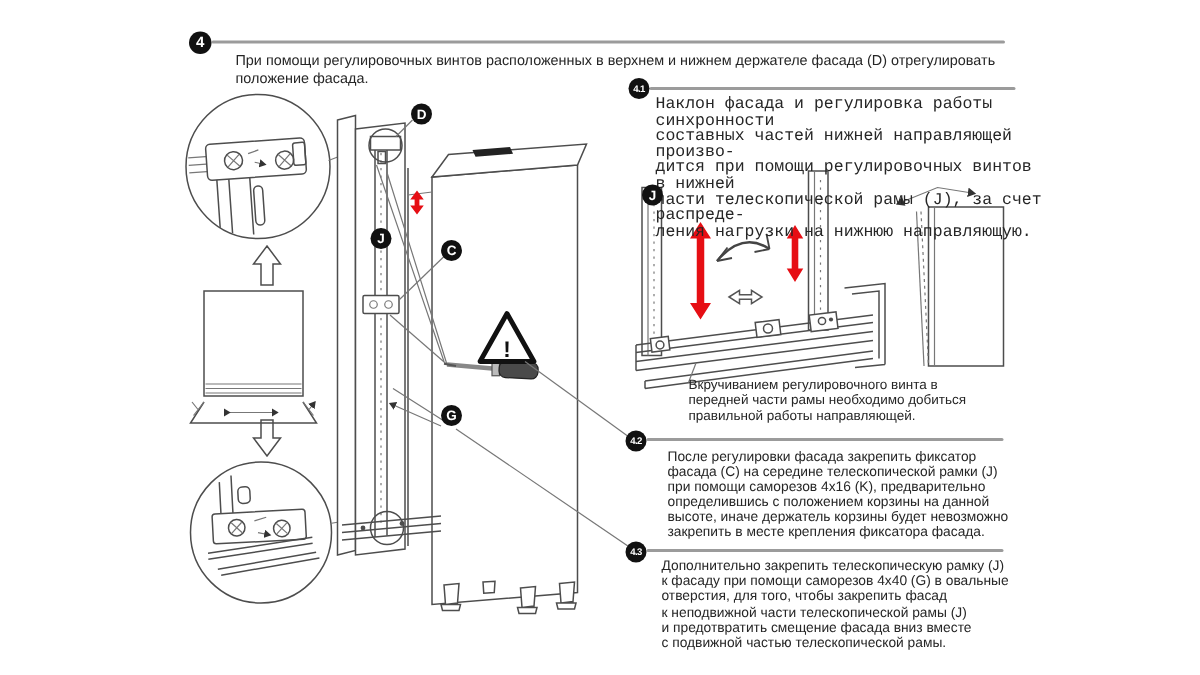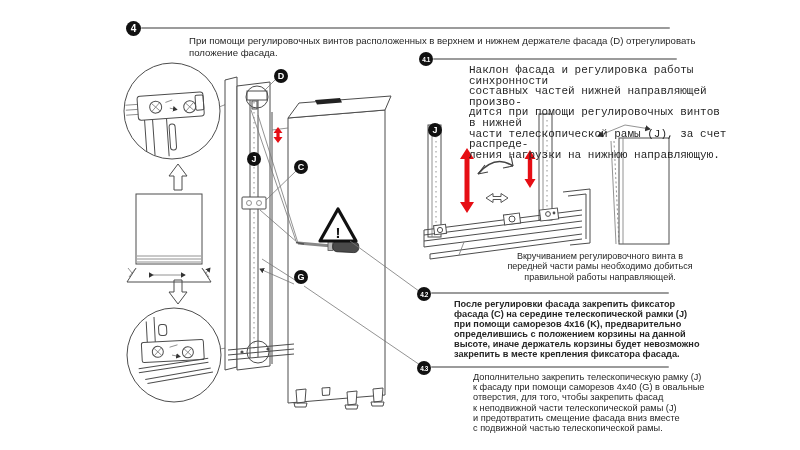--- a/index.html
+++ b/index.html
@@ -15,25 +15,25 @@
   #m4{left:126px;top:21px;width:15px;height:15px;font-size:10px;}
   #m41,#m42,#m43{width:14px;height:14px;font-size:6.4px;letter-spacing:-0.4px;}
   #m41{left:419px;top:52px;}
   #m42{left:417px;top:287px;}
   #m43{left:417px;top:361px;}
   .hline{position:absolute;height:2px;background:#9b9b9b;border-radius:1px;z-index:4;}
   #l4{left:141px;top:27px;width:529px;}
   #l41{left:433px;top:58px;width:244px;}
   #l42{left:431px;top:292px;width:238px;}
   #l43{left:431px;top:366px;width:238px;}
-  .para{position:absolute;color:#262626;white-space:pre-line;z-index:4;margin-left:32px;}
+  .para{position:absolute;color:#262626;white-space:pre-line;z-index:4;}
   #p4{left:157px;top:35px;width:545px;font-size:9.6px;line-height:11.6px;}
   #p41{left:437px;top:65px;width:262px;font-size:11px;line-height:10.6px;font-family:Liberation Mono, monospace;}
-  #note41{left:459px;top:251px;width:218px;font-size:9px;line-height:10.4px;text-align:center;}
-  #p42{left:422px;top:299px;width:262px;font-size:9.2px;line-height:10.1px;font-weight:bold;}
+  #note41{left:459px;top:251px;width:218px;font-size:9px;line-height:10.4px;}
+  #p42{left:445px;top:299px;width:262px;font-size:9.2px;line-height:10.1px;}
   #p43{left:441px;top:372px;width:266px;font-size:9.2px;line-height:10.2px;}
   .lbl{
     position:absolute;width:14px;height:14px;background:#111;color:#fff;
     border-radius:50%;display:flex;align-items:center;justify-content:center;
     font-size:9px;font-weight:bold;z-index:6;
   }
   #lblD{left:274px;top:69px;}
   #lblJ{left:247px;top:152px;}
   #lblC{left:294px;top:160px;}
   #lblG{left:294px;top:270px;}

